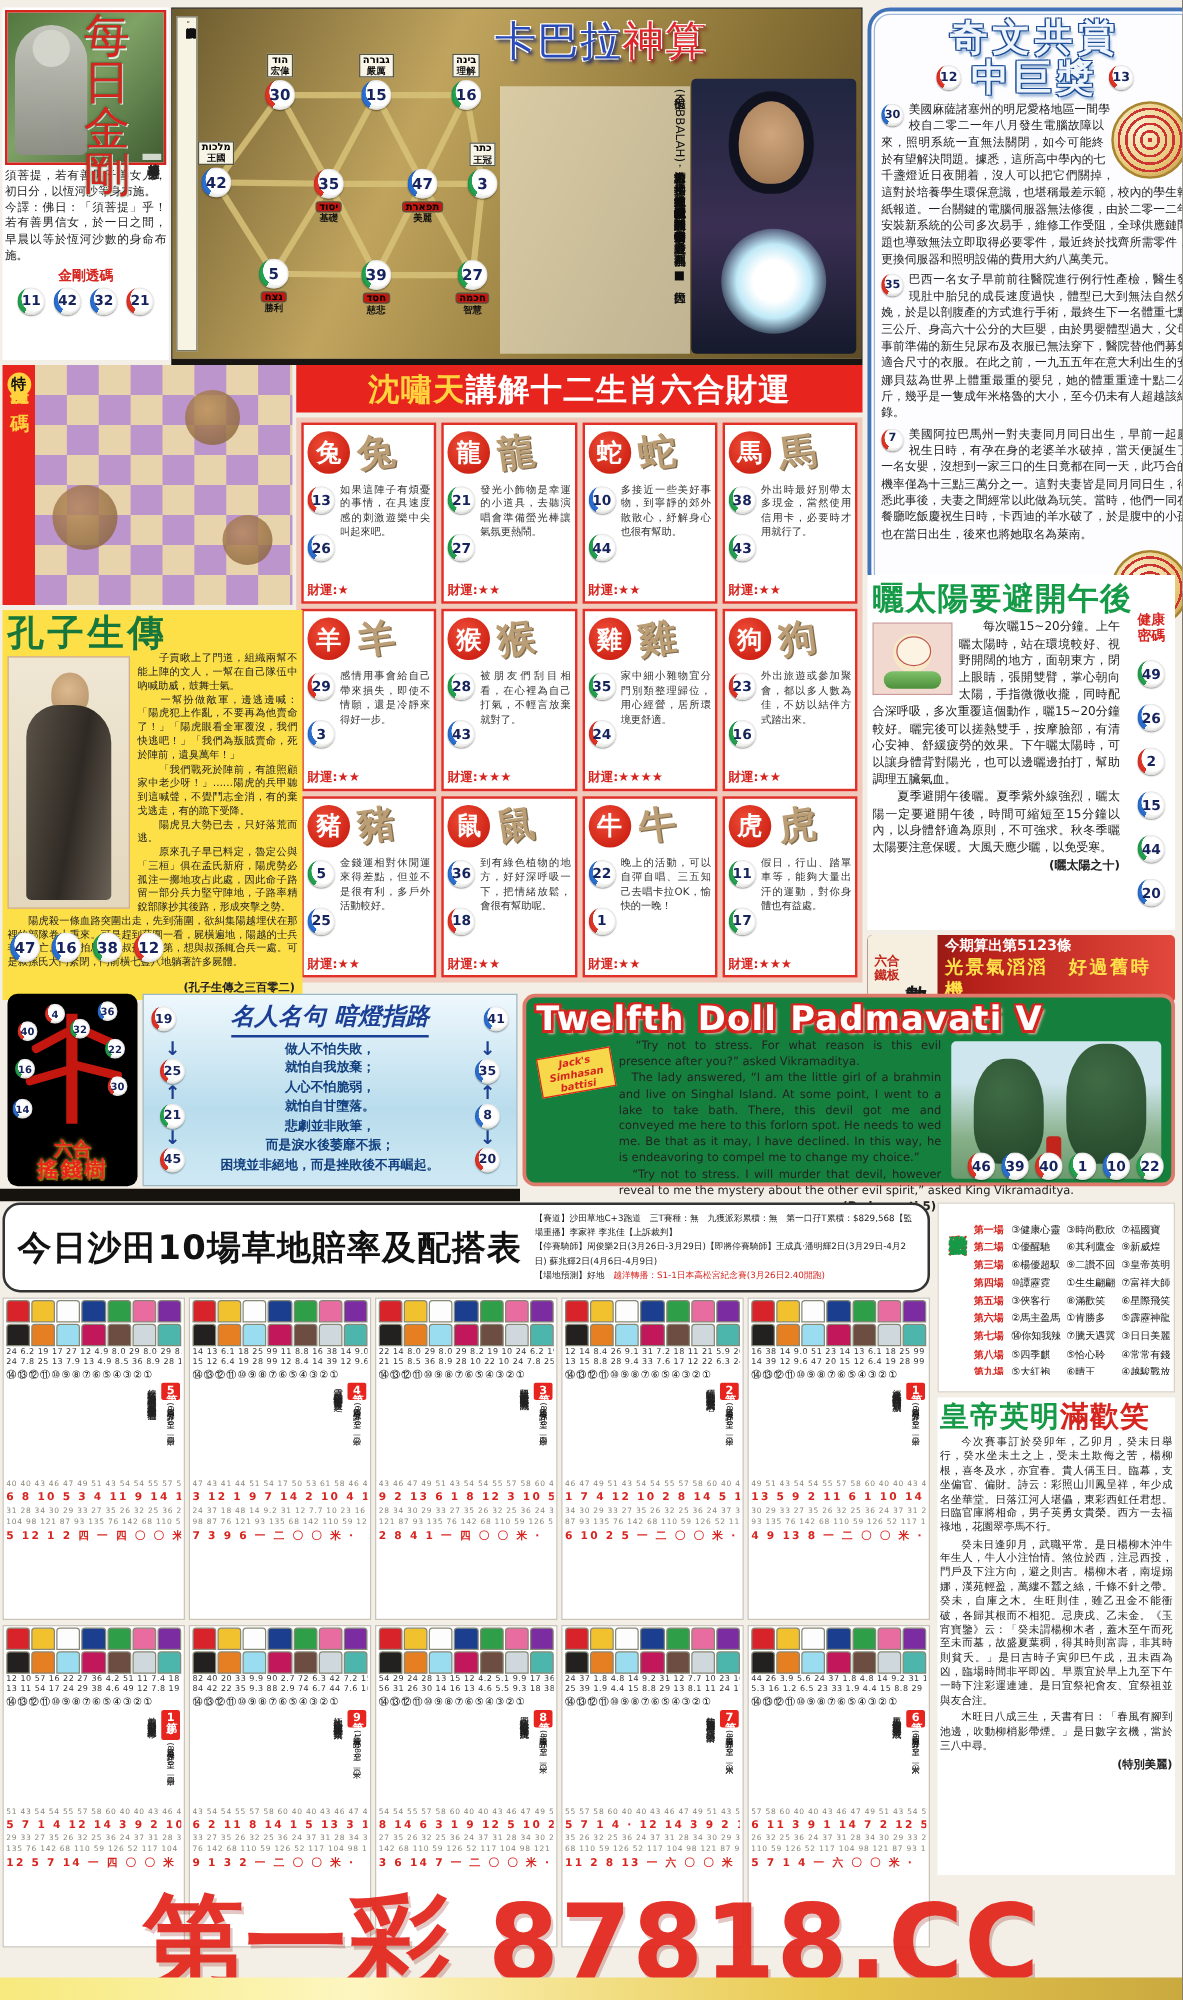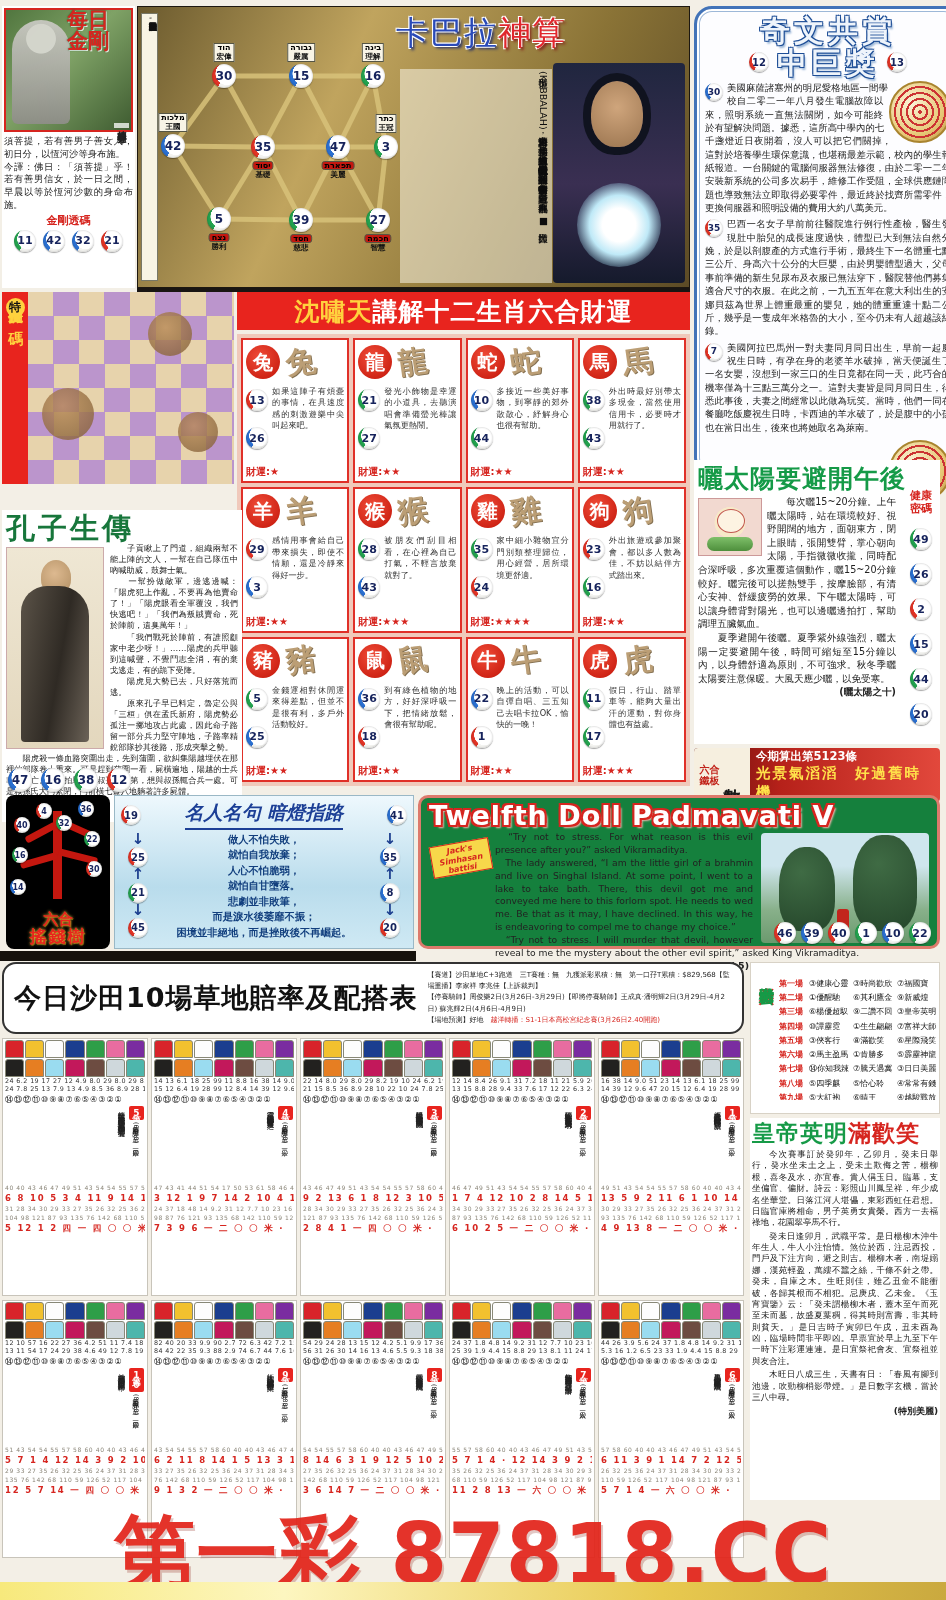--- a/index.html
+++ b/index.html
@@ -17,21 +17,21 @@
   .r{--c:#e03325}.b{--c:#2a6fd0}.g{--c:#23a14e}
   .s16{width:16px;height:16px;font-size:8px}.s18{width:18px;height:18px;font-size:9px}
   .s20{width:20px;height:20px;font-size:10px}.s24{width:24px;height:24px;font-size:12px}
   
   .vajra{left:2px;top:6px;width:133px;height:282px;padding:2px;}
   .vphoto{position:relative;height:120px;border:2px solid #d6251f;
     background:linear-gradient(135deg,#51763f,#7fa266 45%,#3f5c31);}
   .vstatue{position:absolute;left:6px;top:10px;width:58px;height:104px;border-radius:30px 30px 6px 6px;
     background:radial-gradient(circle at 50% 18%,#d9d9d2 0 16%,transparent 17%),
                linear-gradient(#c9c9c2,#8f8f88);opacity:.95;}
-  .vtitle{position:absolute;right:2px;top:0;width:62px;line-height:1.0;font-size:21px;font-weight:700;
+  .vtitle{position:absolute;right:2px;top:0;width:62px;line-height:1.0;font-size:37px;font-weight:400;
     color:#d6251f;text-shadow:0 0 2px #1d6b2f,1px 1px 0 #fff;}
   .vsub{position:absolute;right:2px;bottom:2px;writing-mode:vertical-rl;font-size:9px;font-weight:bold;color:#222;
     background:rgba(255,255,255,.75);padding:1px;}
   .vbody{font-size:9.3px;line-height:1.38;text-align:justify;margin-top:3px;white-space:pre-line;}
   .vcode{color:#d6251f;font-weight:bold;font-size:11px;text-align:center;margin-top:1px;}
   .vballs{display:flex;gap:7px;justify-content:center;margin-top:2px;}
   
   .kab{left:137px;top:6px;width:553px;height:282px;border:1px solid #1c1710;box-sizing:border-box;
     background:linear-gradient(115deg,#6b5a2e,#c0a45e 35%,#8a7336 70%,#5c4b26);}
   .kside{position:absolute;left:3px;top:6px;bottom:6px;width:15px;background:#f8f4e4;border:1px solid #776;
@@ -84,21 +84,21 @@
   .zhead{display:flex;align-items:center;gap:6px;height:40px;flex:none;}
   .zbadge{width:34px;height:34px;flex:none;border-radius:50%;background:radial-gradient(circle at 40% 35%,#f04c38,#c21408);
     color:#fff;font-size:20px;font-weight:900;display:flex;align-items:center;justify-content:center;}
   .zart{font-size:30px;font-weight:900;color:#b08e5e;transform:rotate(-8deg);opacity:.85;
     text-shadow:1px 1px 0 #6d5632;}
   .zbody{display:flex;gap:4px;margin-top:4px;flex:1;}
   .zballs{display:flex;flex-direction:column;gap:16px;padding-top:3px;flex:none;}
   .ztext{font-size:8.2px;line-height:1.4;color:#333;text-align:justify;}
   .zfort{color:#d6251f;font-weight:bold;font-size:10px;flex:none;}
   
-  .conf{left:2px;top:510px;width:232px;height:304px;padding:4px;position:absolute;background:#ffffff;}
+  .conf{left:2px;top:488px;width:232px;height:304px;padding:4px;position:absolute;background:#fde047;}
   .ctitle{color:#17763b;font-size:29px;font-weight:900;letter-spacing:3px;line-height:1;}
   .cport{float:left;width:96px;height:200px;margin:4px 6px 2px 0;position:relative;border:1px solid #caa;
     background:linear-gradient(#efe7d4,#e3d7bd);}
   .crobe{position:absolute;left:14px;top:38px;width:68px;height:156px;border-radius:26px 30px 4px 4px;
     background:linear-gradient(100deg,#5b5348,#2f2a24 55%,#6b6257);}
   .cface{position:absolute;left:34px;top:12px;width:30px;height:34px;border-radius:50% 50% 42% 42%;
     background:radial-gradient(circle at 45% 40%,#ddb990,#b08e62);}
   .cbody{font-size:8.2px;line-height:1.35;text-align:justify;white-space:pre-line;}
   .cballs{position:absolute;left:6px;top:258px;display:flex;gap:9px;}
   .cfoot{position:absolute;right:6px;bottom:3px;font-size:9px;font-weight:bold;}

